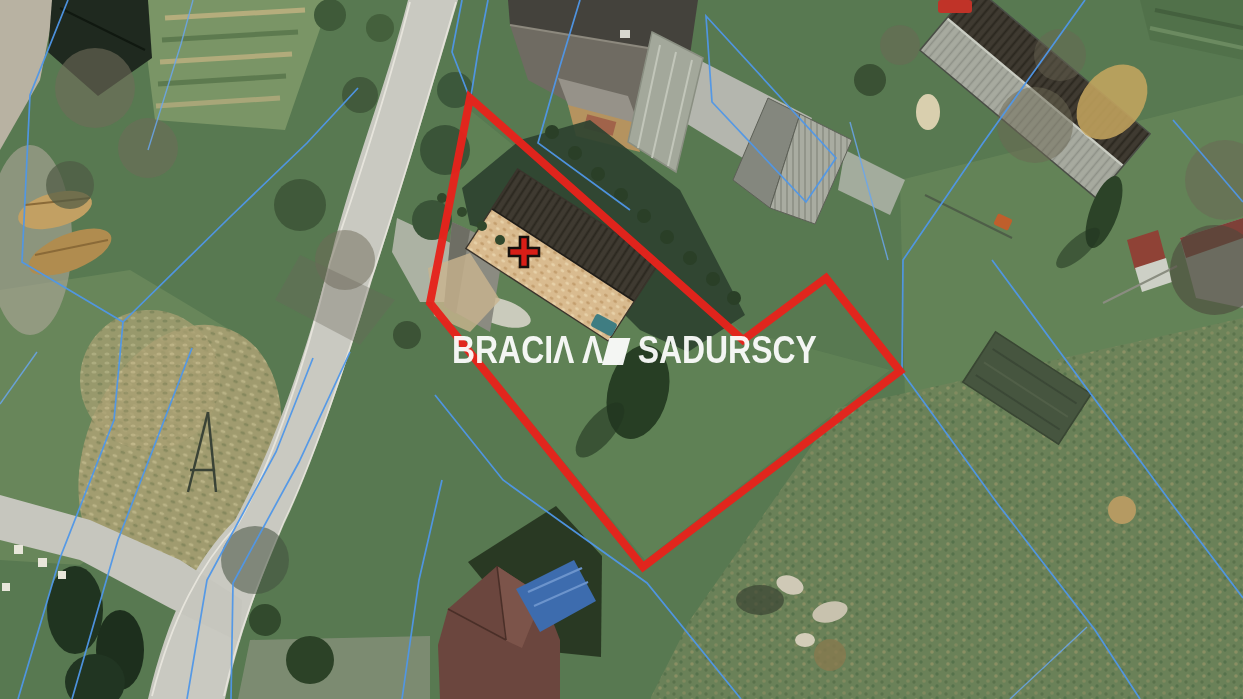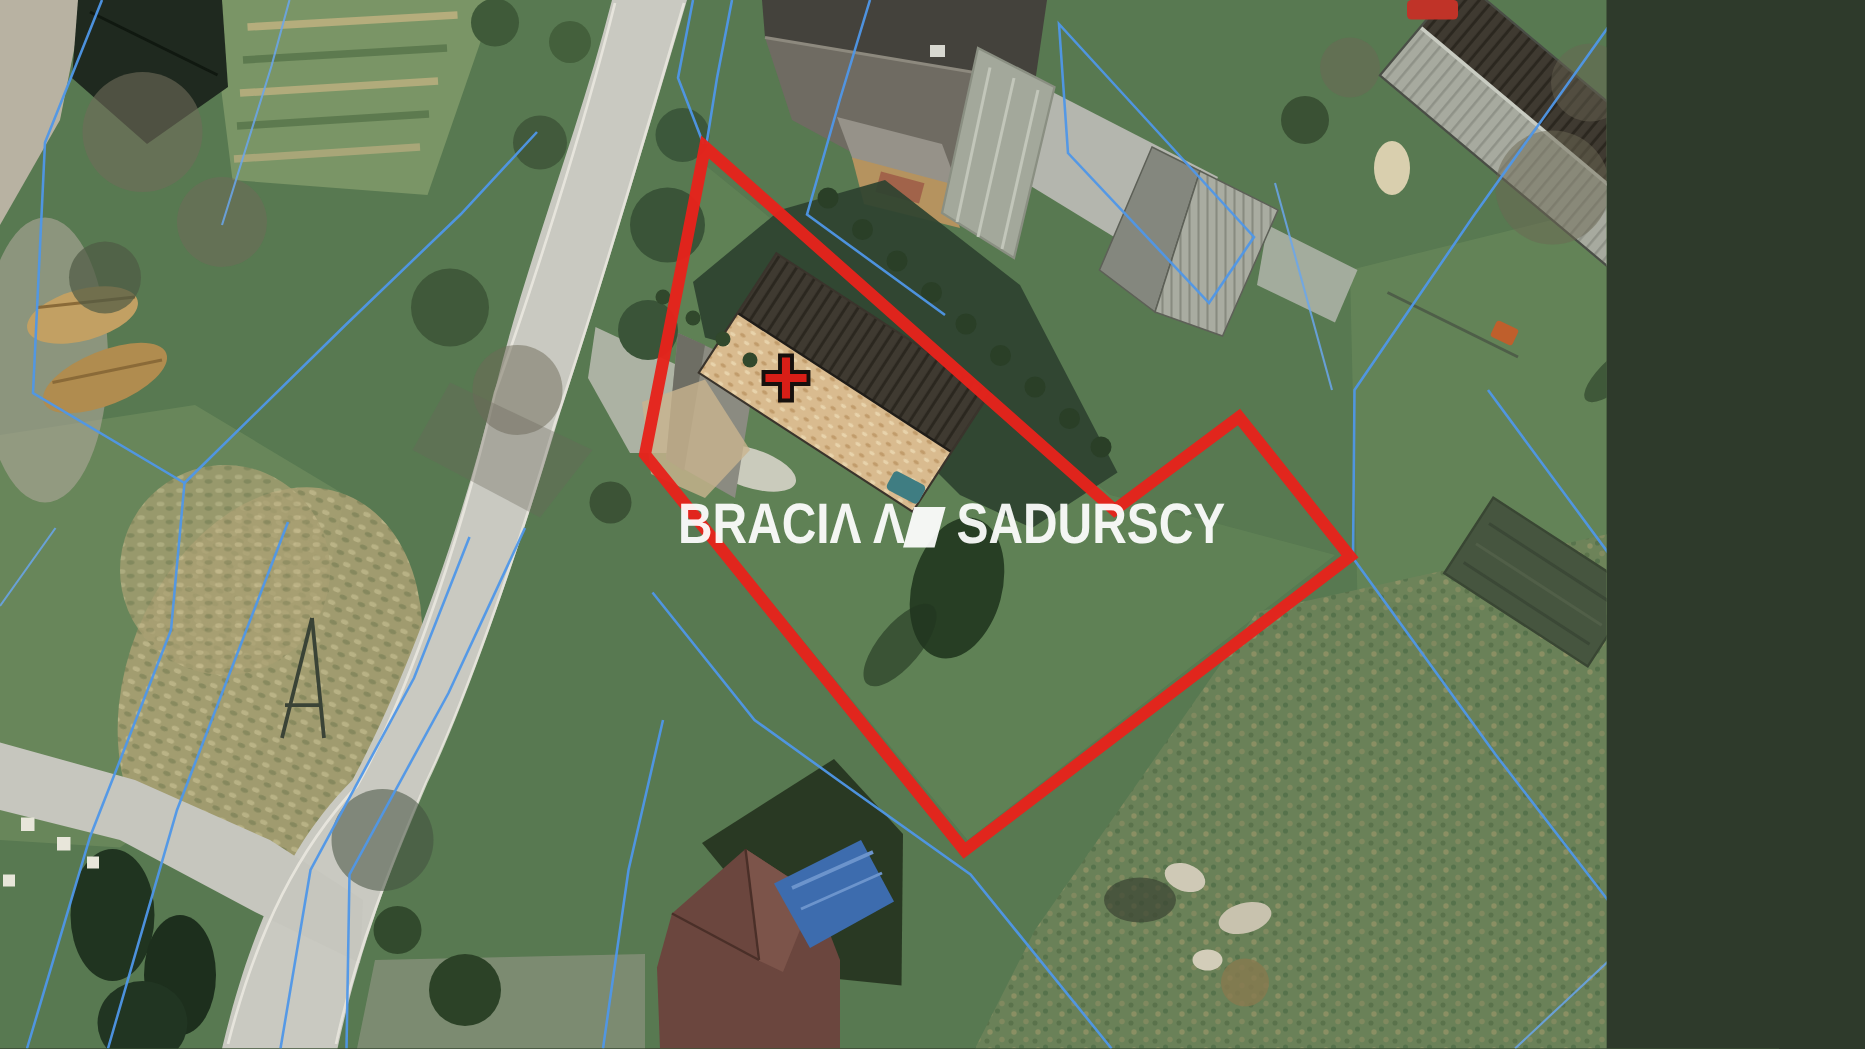--- a/index.html
+++ b/index.html
@@ -1,16 +1,16 @@
 <!DOCTYPE html>
 <html><head>
 <meta charset="utf-8">
 <style>
   html,body{margin:0;padding:0;background:#2e3a2b;}
-  .stage{position:relative;width:1071px;height:699px;overflow:hidden;font-family:"Liberation Sans",sans-serif;}
+  .stage{position:relative;width:1243px;height:699px;overflow:hidden;font-family:"Liberation Sans",sans-serif;}
   .stage svg{display:block;}
   .cad{fill:none;stroke:#4f97e8;stroke-width:1.7;opacity:.95;}
   .cad-thin{fill:none;stroke:#6aa6ec;stroke-width:1.4;opacity:.85;}
   .boundary{fill:none;stroke:#e5231c;stroke-width:8;stroke-linejoin:miter;opacity:.97;}
   .cross{fill:#d81e17;stroke:#16100d;stroke-width:2.6;}
   .watermark{position:absolute;left:452px;top:331px;display:flex;align-items:flex-start;
     font-weight:700;font-size:38px;line-height:1;color:rgba(255,255,255,.93);
     transform:scaleX(.84);transform-origin:left top;white-space:nowrap;}
   .logo-peak{margin-left:9px;}
   .logo-parallelogram{display:inline-block;width:25px;height:27px;margin:7px 0 0 3px;

